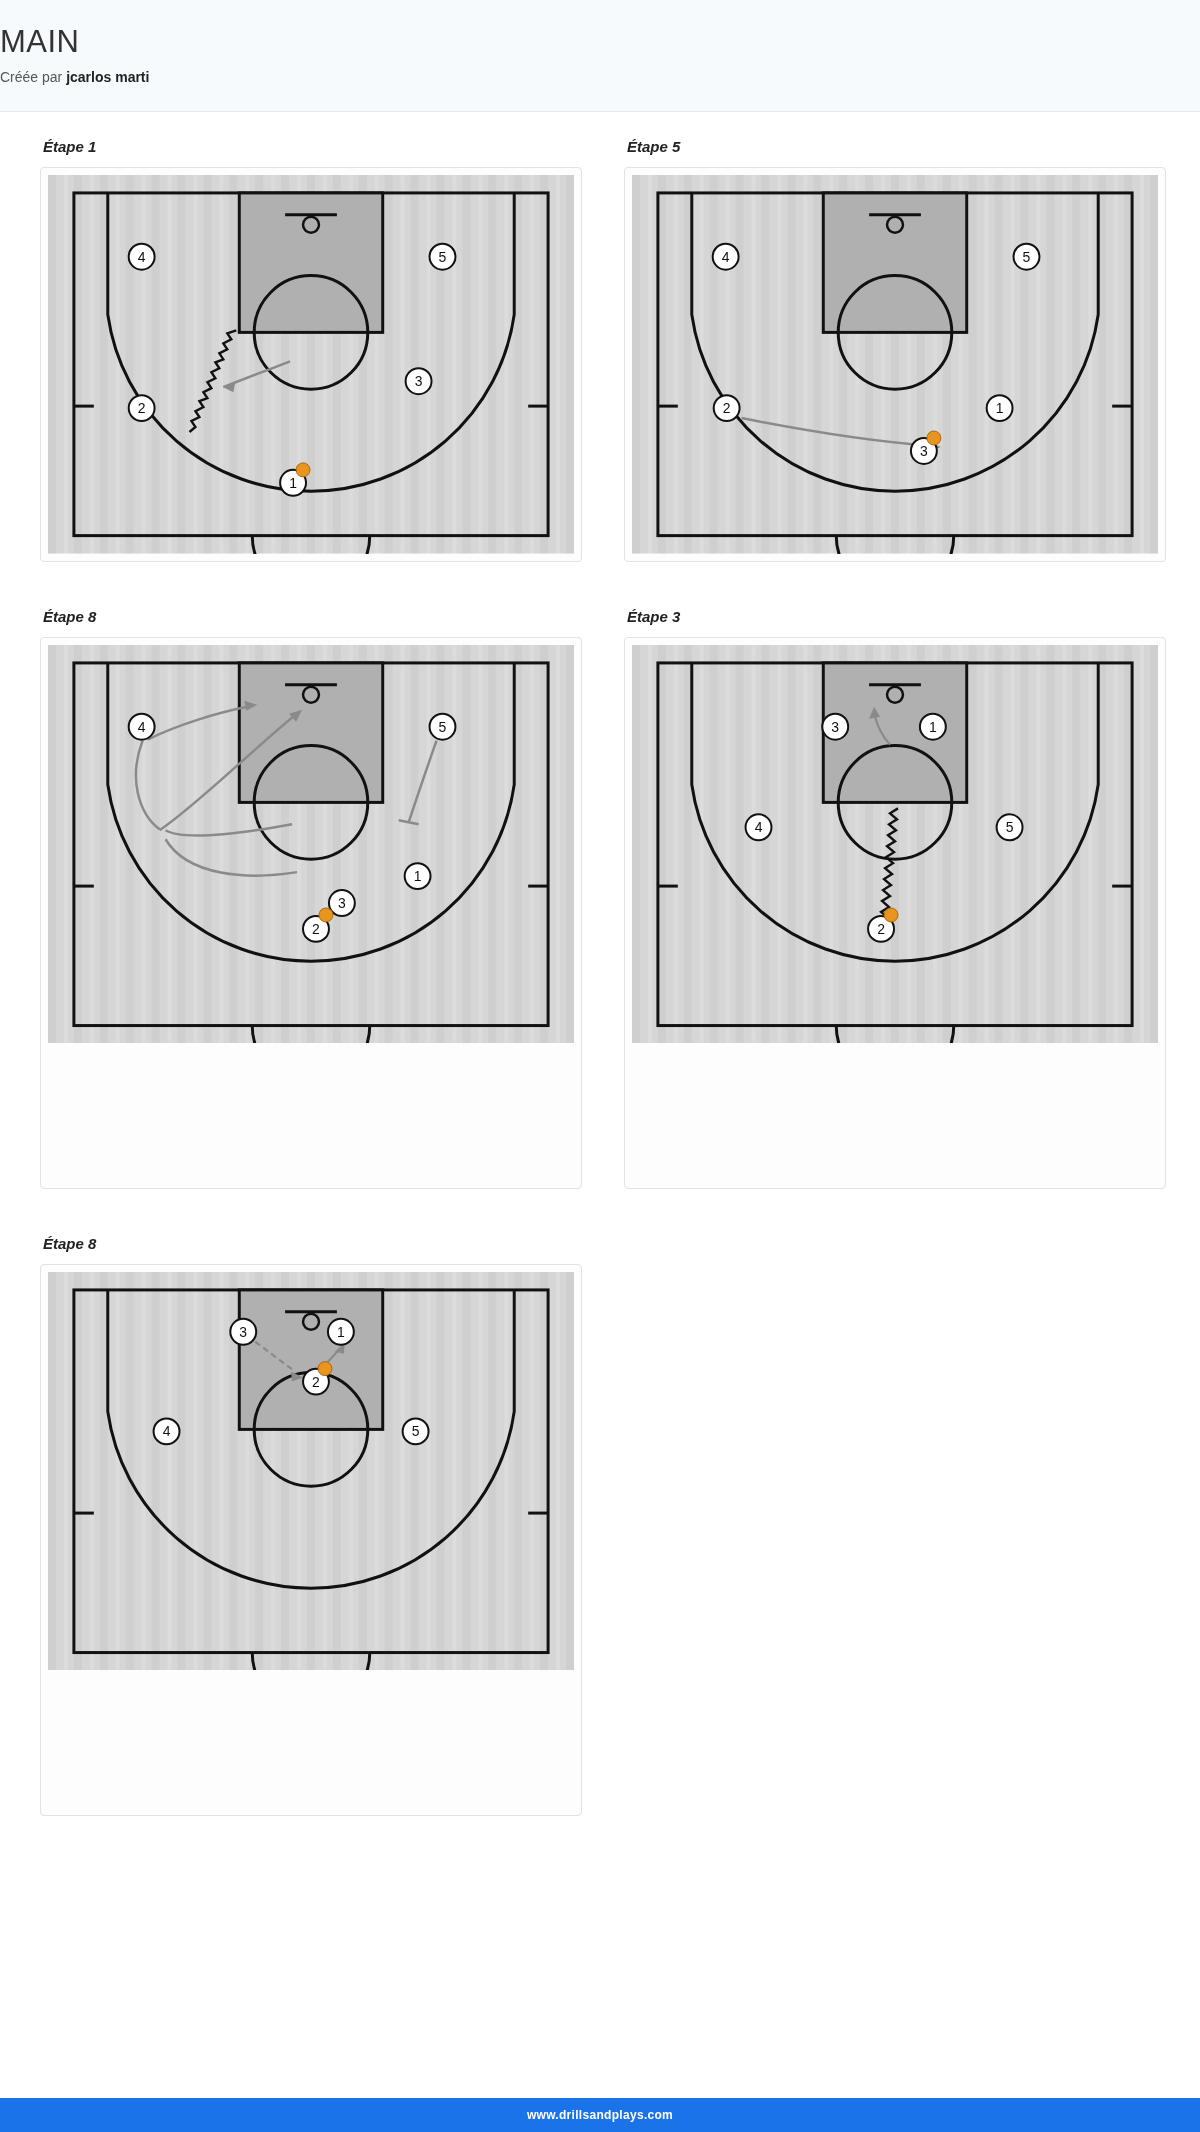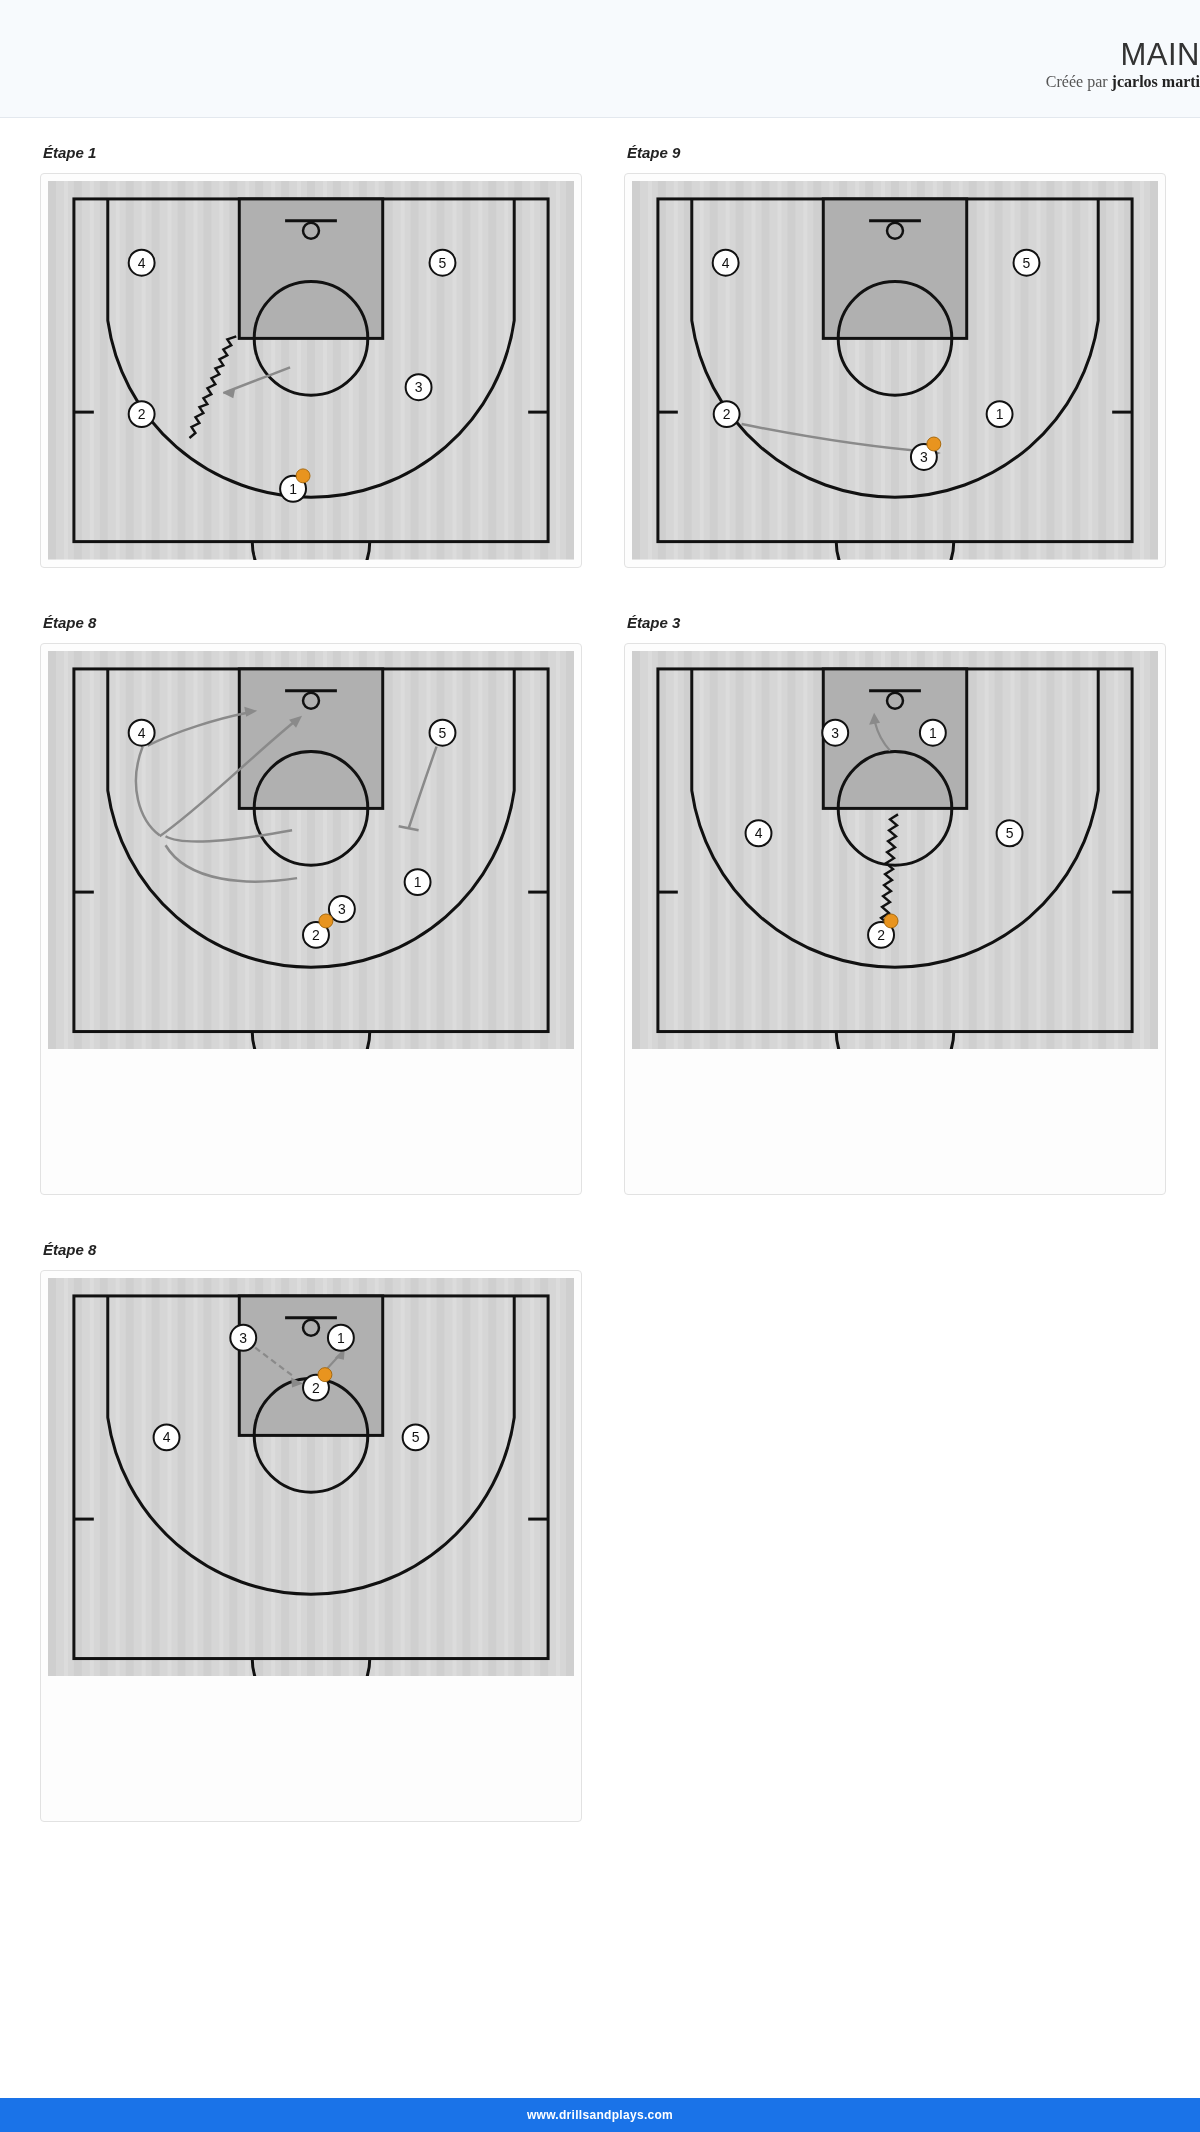--- a/index.html
+++ b/index.html
@@ -12,35 +12,34 @@
   #page {
     width: 1200px;
     min-height: 2132px;
     position: relative;
     background: #ffffff;
   }
   
   .header {
     background: #f7fafd;
     border-bottom: 1px solid #e3e8ee;
-    padding: 37px 0 26px 0;
-    text-align: right;
+    padding: 24px 0 26px 0;
+    text-align: left;
   }
   .header h1 {
     margin: 0;
     font-size: 31px;
     font-weight: 400;
     color: #333333;
     letter-spacing: 0.5px;
   }
   .header .byline {
-    margin-top: 0;
-    font-size: 16px;
+    margin-top: 9px;
+    font-size: 14px;
     color: #555555;
-    font-family: Liberation Serif, serif;
   }
   .header .byline b { font-weight: bold; color: #222; }
 
   
   .steps {
     padding: 26px 40px 10px 40px;
     display: flex;
     flex-wrap: wrap;
     gap: 0;
   }
@@ -149,21 +148,21 @@
               <circle cx="246" cy="309" r="13" fill="#fff" stroke="#111" stroke-width="2"></circle>
               <text x="246" y="314" text-anchor="middle" font-size="14" fill="#111">1</text>
               <circle cx="256" cy="296" r="7" fill="#e8941f" stroke="#a8690e" stroke-width="1"></circle>
             </g>
           </svg>
         </div>
       </div>
     </div>
 
     <div class="step">
-      <div class="step-title">Étape 9</div>
+      <div class="step-title">Étape 5</div>
       <div class="court-card">
         <div class="court-wrap">
           <svg class="court" viewBox="0 0 528 380" xmlns="http://www.w3.org/2000/svg">
             <rect x="0" y="0" width="528" height="380" fill="url(#wood1)"></rect>
             <rect x="26" y="18" width="476" height="344" fill="none" stroke="#111" stroke-width="3"></rect>
             <rect x="192" y="18" width="144" height="140" fill="#b0b0b0" stroke="#111" stroke-width="3"></rect>
             <circle cx="264" cy="158" r="57" fill="none" stroke="#111" stroke-width="3"></circle>
             <line x1="238" y1="40" x2="290" y2="40" stroke="#111" stroke-width="3"></line>
             <circle cx="264" cy="50" r="8" fill="none" stroke="#111" stroke-width="2.5"></circle>
             <path d="M 60 18 L 60 140 A 206 206 0 0 0 468 140 L 468 18" fill="none" stroke="#111" stroke-width="3"></path>

